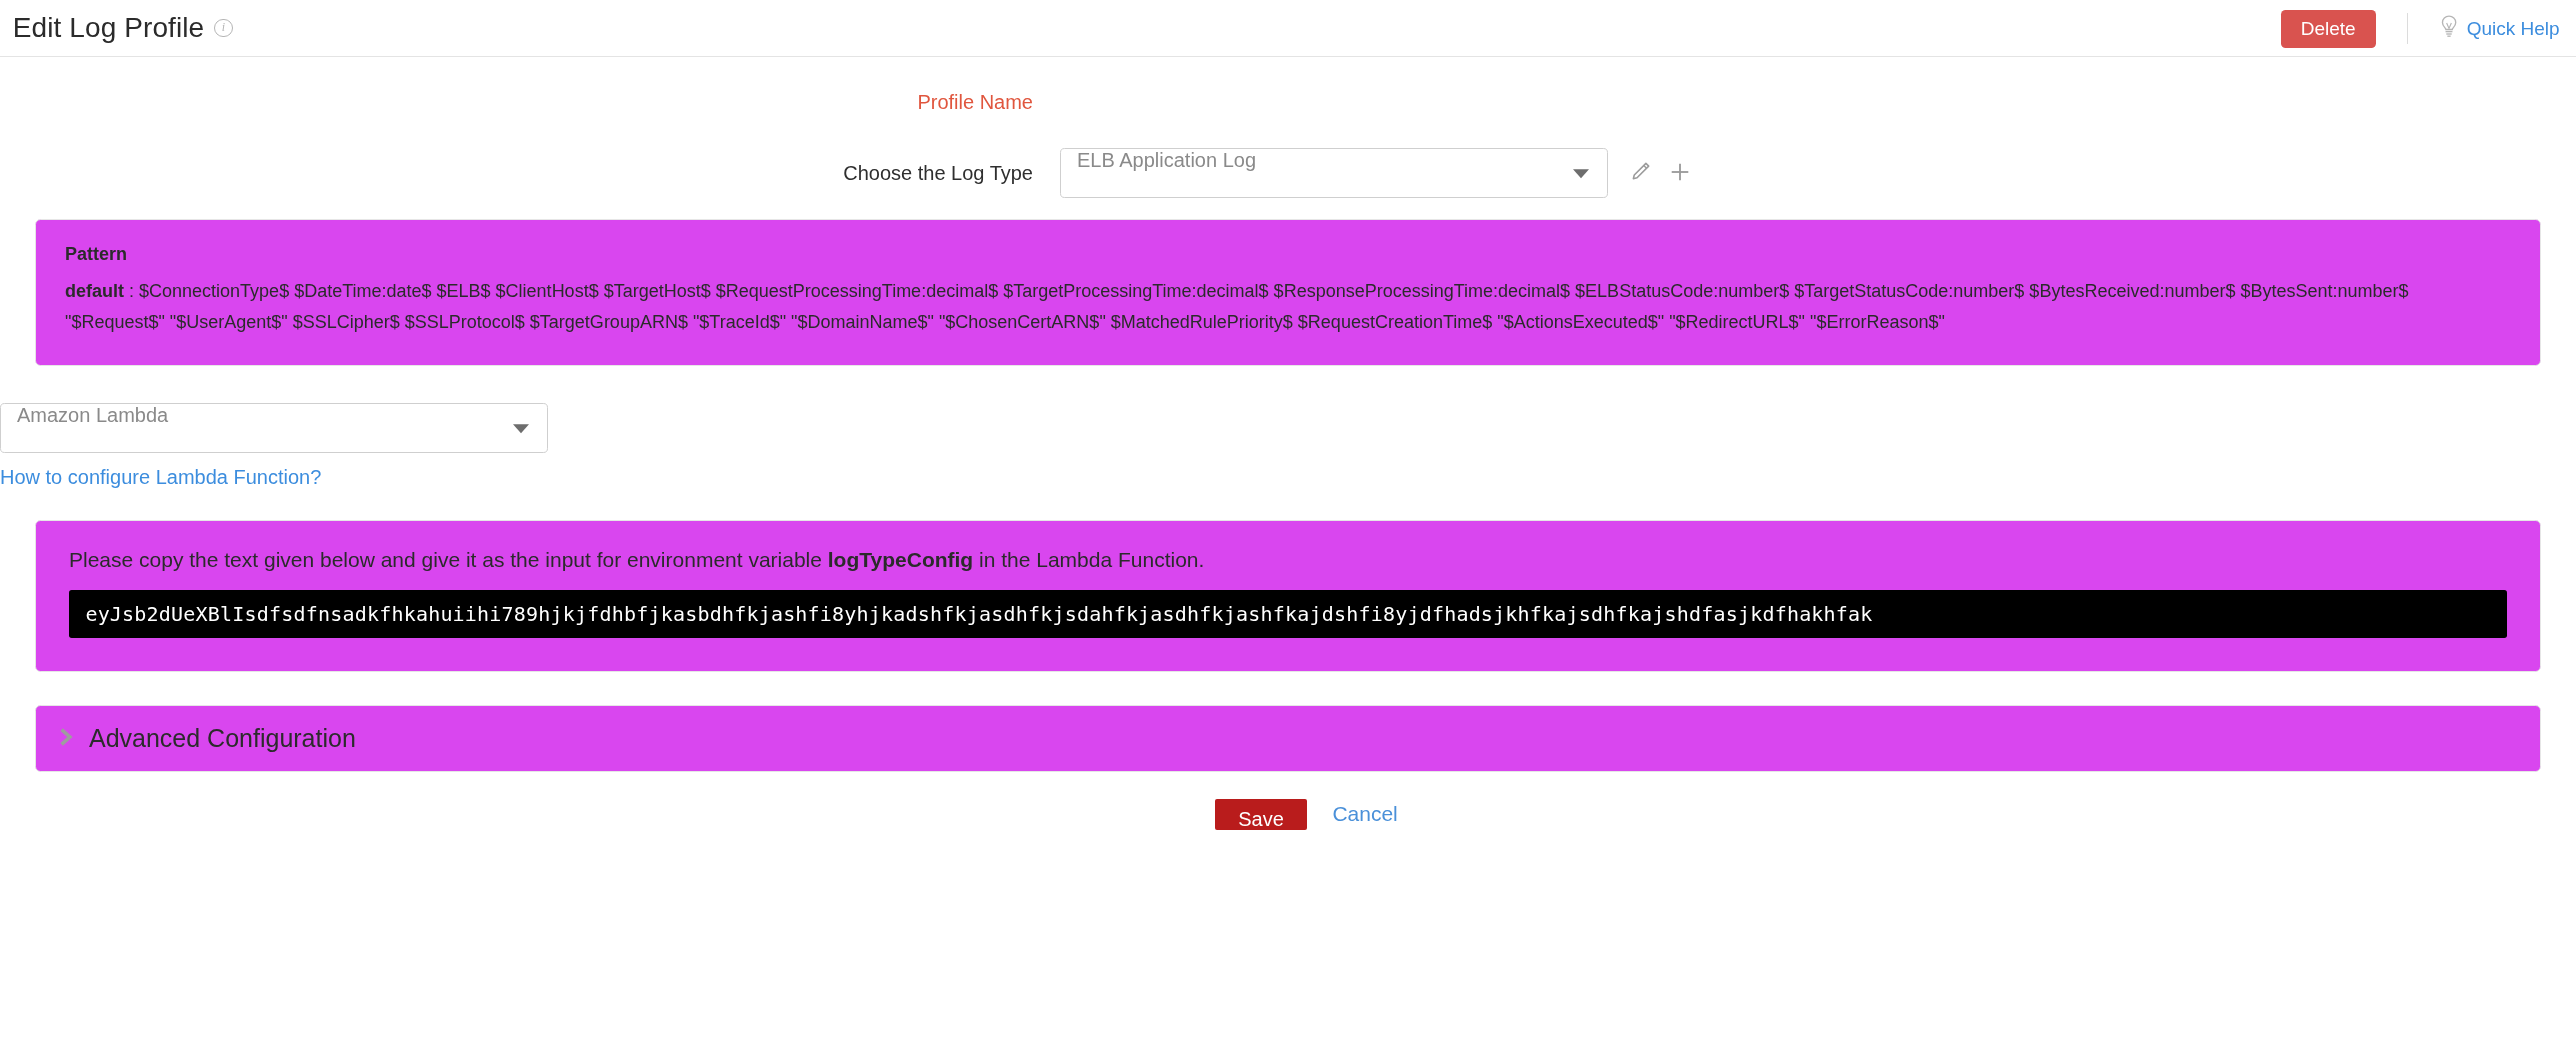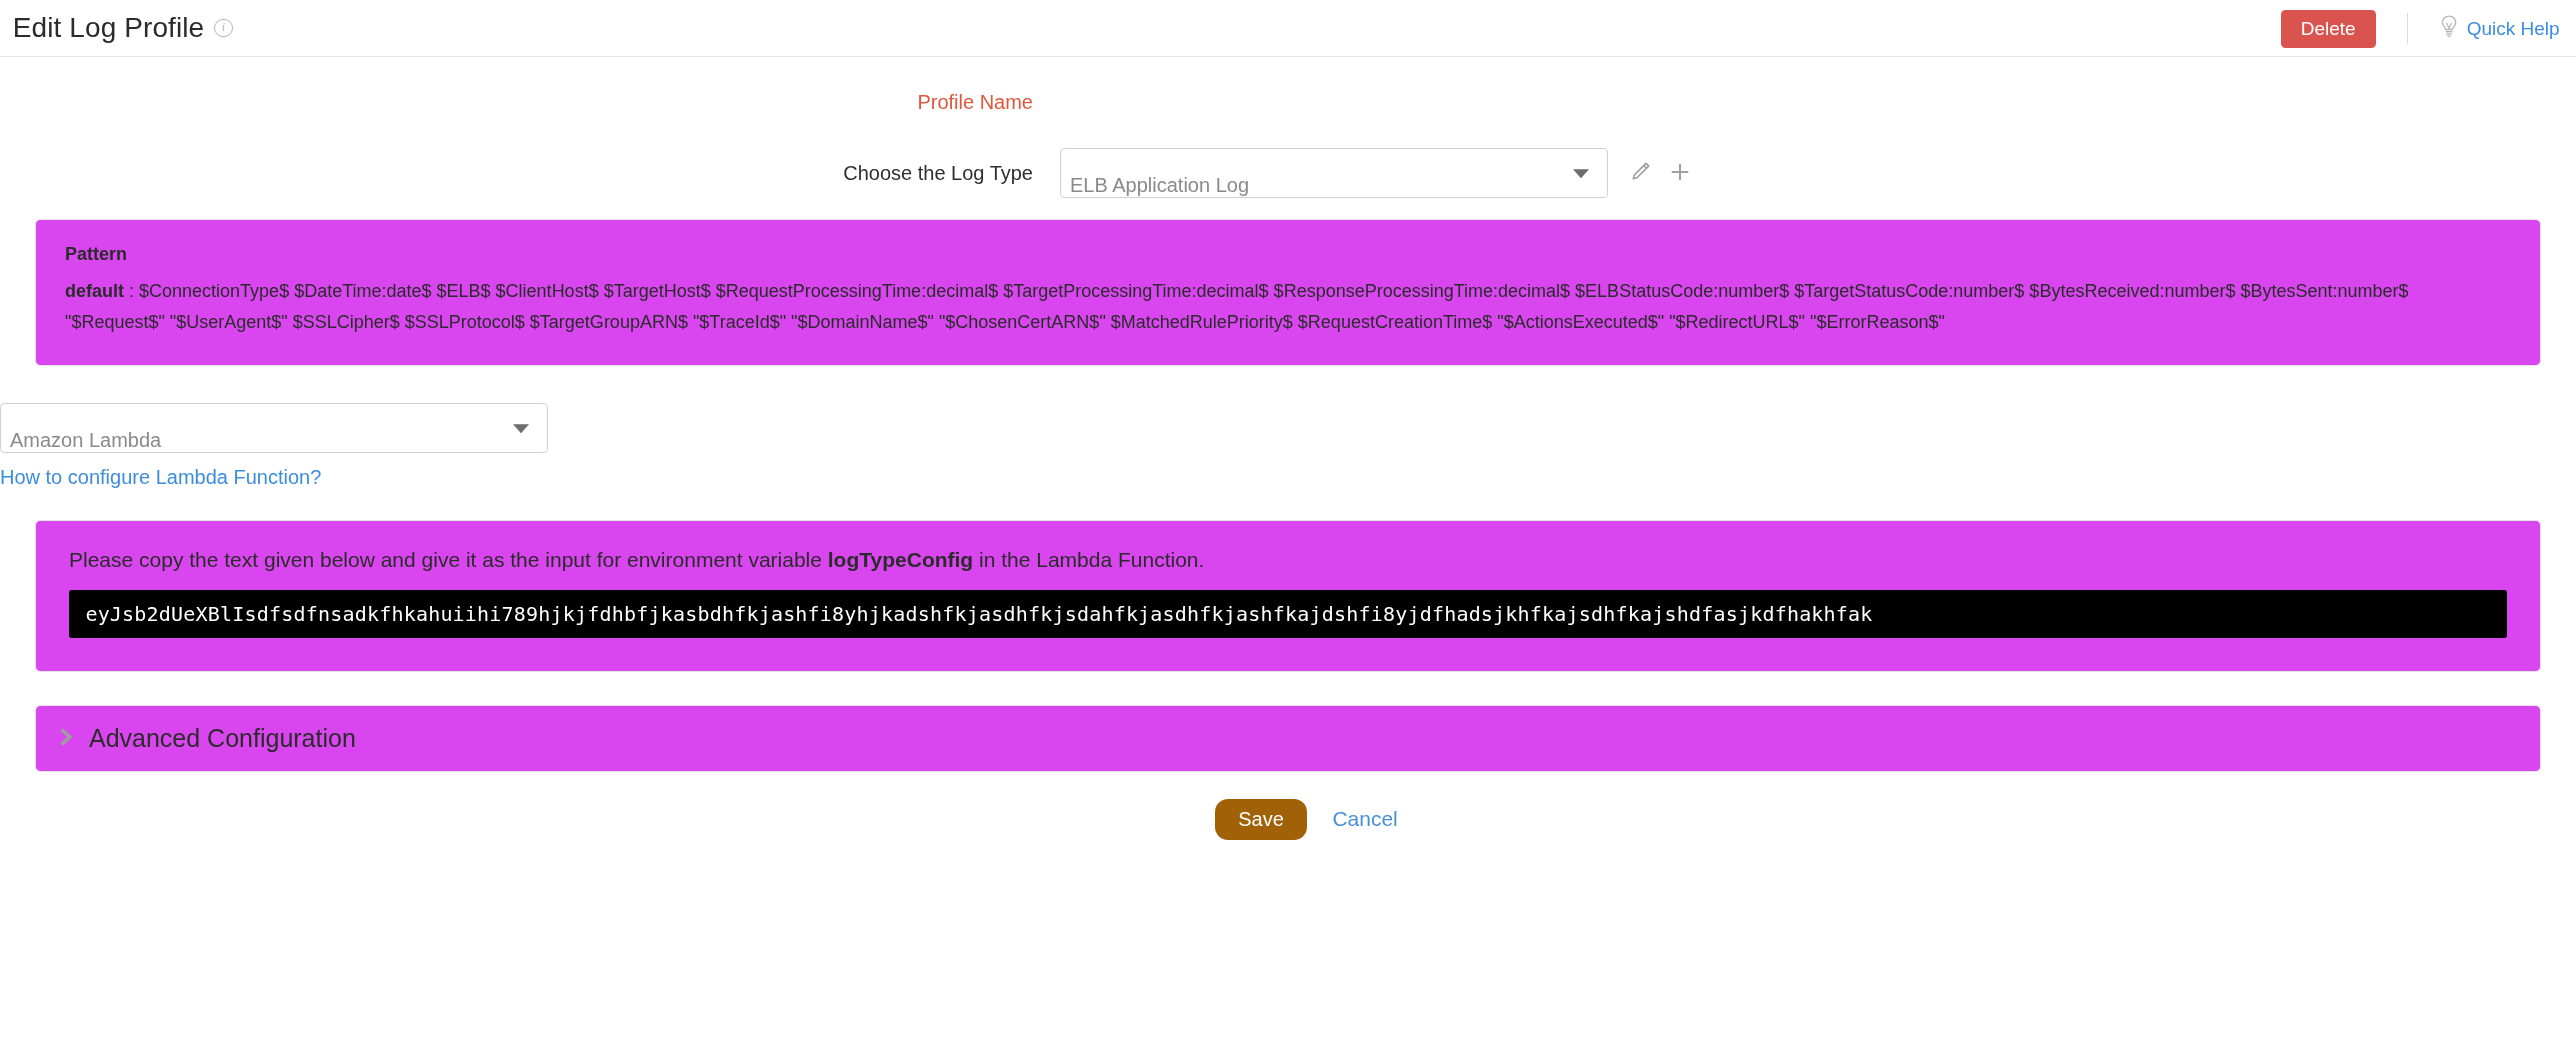--- a/index.html
+++ b/index.html
@@ -119,24 +119,24 @@
   }
   .text-input::placeholder { color: #9b9b9b; }
 
   .select-box {
     width: 548px;
     height: 50px;
     box-sizing: border-box;
     border: 0.9px solid #cfcfcf;
     border-radius: 4.6px;
     font-size: 20px;
-    padding: 0 9px;
+    padding: 0 16px;
     color: #8a8a8a;
     display: flex;
-    align-items: flex-end;
+    align-items: flex-start;
     background: #ffffff;
     cursor: pointer;
     position: relative;
   }
   .caret {
     position: absolute;
     right: 18px;
     top: 50%;
     width: 0;
     height: 0;
@@ -227,27 +227,27 @@
   
   .footer {
     margin-top: 27px;
     display: flex;
     align-items: center;
     justify-content: center;
     gap: 25.6px;
     padding-left: 37px;
   }
   .save-btn {
-    background: #a16207;
+    background: #b91c1c;
     color: #ffffff;
     border: none;
-    border-radius: 13px;
+    border-radius: 2px;
     font-size: 20px;
     font-family: "Liberation Sans", sans-serif;
-    padding: 10px 23px 11px 23px;
+    padding: 10px 23px 1px 23px;
     cursor: pointer;
     line-height: 1;
   }
   .cancel-link {
     color: #4a90d9;
     font-size: 21px;
     text-decoration: none;
     cursor: pointer;
   }
 </style>

